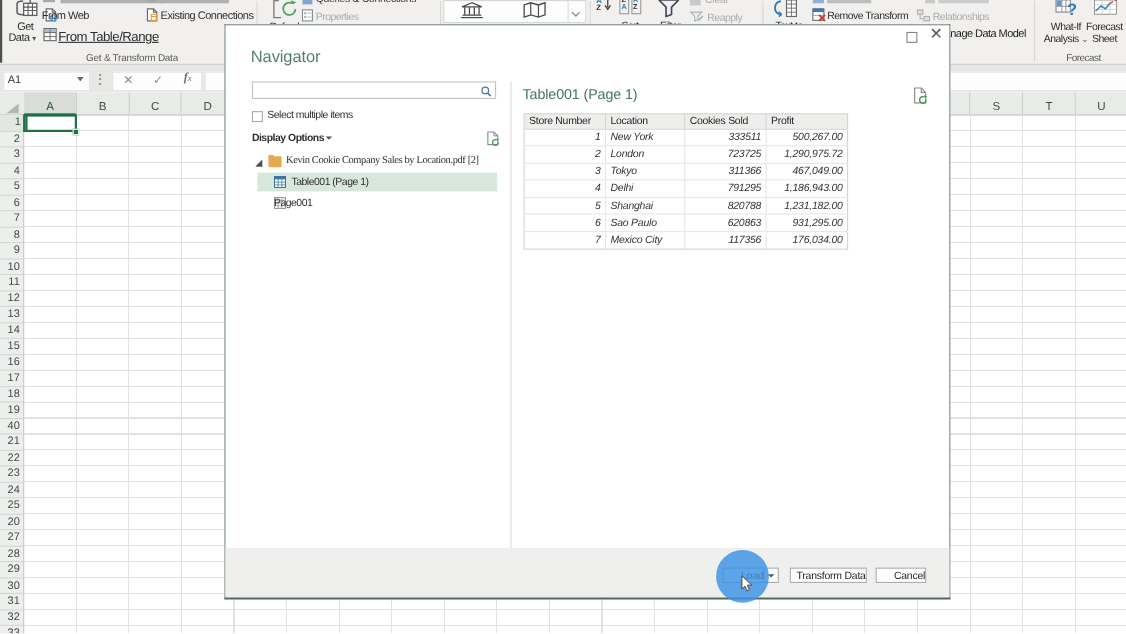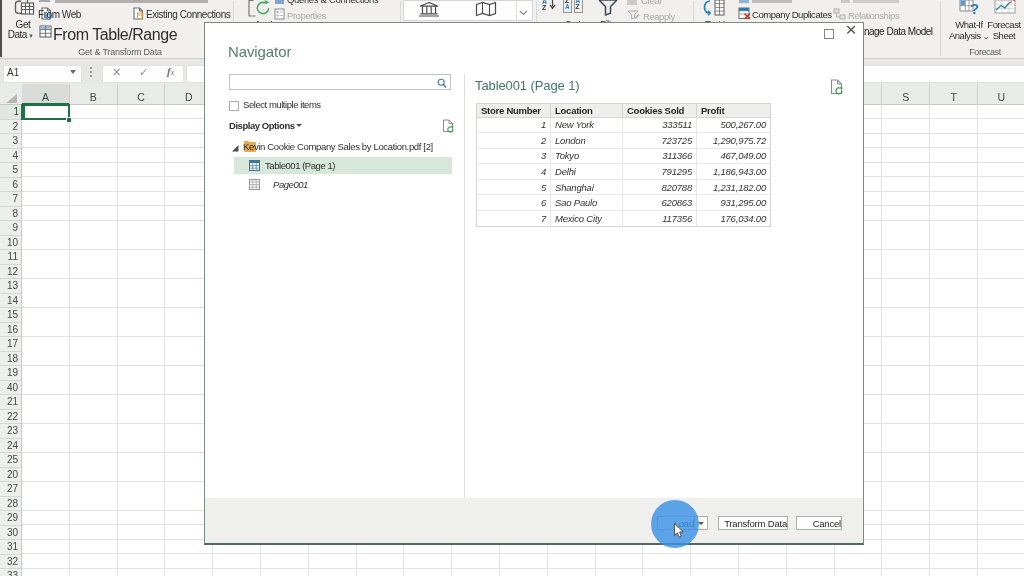--- a/index.html
+++ b/index.html
@@ -31,21 +31,21 @@
                 padding-right:3px;line-height:14px;}
   
   #dialog{position:absolute;left:204px;top:21.5px;width:660px;height:523px;background:#fff;
           border:1px solid #7b8d82;border-bottom:2px solid #54685d;z-index:10;box-sizing:border-box;}
   #footer{position:absolute;left:0;bottom:0;width:100%;height:45px;background:#efefee;}
   .btn{position:absolute;background:#fdfdfd;border:1px solid #acacac;box-sizing:border-box;
        font-size:9.5px;letter-spacing:-0.2px;color:#262626;text-align:right;}
   
   #ptable{position:absolute;left:271px;top:80px;border-collapse:collapse;table-layout:fixed;}
   #ptable th{background:#eeeeed;border:1px solid #d5d5d4;font-size:9.5px;letter-spacing:-0.25px;
-             color:#262626;text-align:left;padding:0 0 0 4px;height:13px;font-weight:bold;}
+             color:#262626;text-align:left;padding:0 0 0 4px;height:13px;font-weight:normal;}
   #ptable td{border:1px solid #e7e7e6;border-left:1px solid #ebebea;font-size:9.5px;letter-spacing:-0.2px;
              color:#333;font-style:italic;padding:0 4px 0 4px;height:14.6px;white-space:nowrap;}
   #ptable td.num{text-align:right;}
   #ptable tr td:first-child{border-left:1px solid #d5d5d4;}
   #ptable tr td:last-child{border-right:1px solid #d5d5d4;text-align:right;}
   #ptable tr:last-child td{border-bottom:1px solid #d5d5d4;}
 </style>
 </head>
 <body>
 
@@ -70,21 +70,21 @@
     <path d="M4.5 9.2 H10.7 M7.6 6.1 V12.3 M5.5 7.2 C6.6 8.2 8.6 8.2 9.7 7.2 M5.5 11.2 C6.6 10.2 8.6 10.2 9.7 11.2" stroke="#fff" stroke-width="0.55" fill="none"></path>
   </svg>
   <div class="lbl" style="left:38px;top:9px;font-size:10px;">From Web</div>
 
   <svg class="abs" style="left:39px;top:24.5px;" width="13" height="13" viewBox="0 0 13 13">
     <rect x="1" y="1" width="11" height="11" fill="#fff" stroke="#6a6a6a" stroke-width="1.1"></rect>
     <rect x="1.5" y="1.5" width="4.7" height="2.6" fill="#9bc0dd"></rect>
     <rect x="6.8" y="1.5" width="4.7" height="2.6" fill="#9bc0dd"></rect>
     <path d="M1 4.6 H12 M1 8.3 H12 M6.5 1 V12" stroke="#6a6a6a" stroke-width="0.9"></path>
   </svg>
-  <div class="lbl" style="left:53px;top:26px;font-size:16px;">From Table/Range</div>
+  <div class="lbl" style="left:53px;top:26px;font-size:12px;text-decoration:underline;">From Table/Range</div>
 
   <div class="abs" style="left:133px;top:0;width:10px;height:2px;background:#a8a8a8;"></div>
   <div class="abs" style="left:146px;top:0;width:62px;height:2.5px;background:#b0b0b0;"></div>
   <svg class="abs" style="left:133px;top:7px;" width="12" height="13" viewBox="0 0 12 13">
     <path d="M1 1 H6.5 L9.5 4 V12 H1 Z" fill="#fff" stroke="#6a6a6a" stroke-width="1.1"></path>
     <path d="M6.5 1 V4 H9.5" fill="none" stroke="#6a6a6a" stroke-width="1"></path>
     <rect x="4.5" y="6" width="4.6" height="5.6" fill="#fff" stroke="#e29b3d" stroke-width="1"></rect>
     <path d="M4.5 8 H9.1" stroke="#e29b3d" stroke-width="0.9"></path>
   </svg>
   <div class="lbl" style="left:146px;top:9px;font-size:10px;">Existing Connections</div>
@@ -157,21 +157,21 @@
   </svg>
   <div class="lbl" style="left:705px;top:17.5px;font-size:9.5px;">Text to</div>
   <div class="abs" style="left:739px;top:0;width:10px;height:3px;background:#8fb3d6;"></div>
   <div class="abs" style="left:752px;top:0;width:40px;height:3px;background:#bdbdbd;"></div>
   <svg class="abs" style="left:738px;top:7px;" width="13" height="13" viewBox="0 0 13 13">
     <rect x="1" y="1" width="10" height="10.5" fill="#fff" stroke="#6a6a6a" stroke-width="1"></rect>
     <rect x="1" y="1" width="10" height="3" fill="#2e7cc0"></rect>
     <path d="M1 7 H11" stroke="#9a9a9a" stroke-width="0.8"></path>
     <path d="M6.5 6.5 L12 12 M12 6.5 L6.5 12" stroke="#c23b2e" stroke-width="1.6"></path>
   </svg>
-  <div class="lbl" style="left:752px;top:9px;">Company Duplicates</div>
+  <div class="lbl" style="left:752px;top:9px;">Remove Transform</div>
   <div class="abs" style="left:841px;top:0;width:9px;height:3px;background:#c9c9c9;"></div>
   <div class="abs" style="left:853px;top:0;width:46px;height:3px;background:#cccccc;"></div>
   <svg class="abs" style="left:833px;top:8px;" width="13" height="12" viewBox="0 0 13 12">
     <rect x="1" y="1" width="5" height="4" fill="#e0e0e0" stroke="#b0b0b0"></rect>
     <rect x="7" y="7" width="5" height="4" fill="#e0e0e0" stroke="#b0b0b0"></rect>
     <path d="M3.5 5 V9 H7" fill="none" stroke="#b0b0b0"></path>
   </svg>
   <div class="lbl gray" style="left:848px;top:9.5px;">Relationships</div>
   <div class="lbl" style="left:851px;top:25.5px;font-size:10px;letter-spacing:-0.5px;color:#1f1f1f;">Manage Data Model</div>
   <div class="sep" style="left:940px;top:1px;height:55px;"></div>
@@ -296,35 +296,35 @@
   <svg class="abs" style="left:237px;top:96.5px;" width="13" height="14" viewBox="0 0 13 14">
     <path d="M1.5 1 H7 L10.5 4.5 V12.5 H1.5 Z" fill="#fff" stroke="#8a8a8a" stroke-width="1"></path>
     <path d="M7 1 V4.5 H10.5" fill="none" stroke="#8a8a8a" stroke-width="0.9"></path>
     <path d="M9.8 8.3 A 2.6 2.6 0 1 0 11 10.6" fill="none" stroke="#3e9e4f" stroke-width="1.2"></path>
     <path d="M9.3 6.6 L10 8.8 L12 8 Z" fill="#3e9e4f"></path>
   </svg>
 
   <div class="abs" style="left:27px;top:122.5px;width:6.5px;height:6.5px;background:#4d4d4d;clip-path:polygon(100% 0,100% 100%,0 100%);"></div>
   <div class="abs" style="left:39px;top:119.5px;width:12px;height:9.5px;background:#e5a950;border-radius:1px;"></div>
   <div class="abs" style="left:39px;top:118px;width:5px;height:2px;background:#e5a950;border-radius:1px 1px 0 0;"></div>
-  <div class="abs lbl" style="left:38px;top:118px;letter-spacing:-0.35px;">Kevin Cookie Company Sales by Location.pdf [2]</div>
+  <div class="abs lbl" style="left:55px;top:118px;letter-spacing:-0.35px;font-family:Liberation Serif, serif;">Kevin Cookie Company Sales by Location.pdf [2]</div>
 
   <div class="abs" style="left:29px;top:134px;width:218px;height:17px;background:#d8e7dc;"></div>
   <svg class="abs" style="left:44px;top:137.5px;" width="11" height="11" viewBox="0 0 11 11">
     <rect x="0.5" y="0.5" width="10" height="10" fill="#fff" stroke="#3d76a0" stroke-width="1"></rect>
     <rect x="0.5" y="0.5" width="10" height="2.6" fill="#3d76a0"></rect>
     <path d="M0.5 5.6 H10.5 M0.5 8.1 H10.5 M3.8 3.1 V10.5 M7.2 3.1 V10.5" stroke="#3d76a0" stroke-width="0.7"></path>
   </svg>
   <div class="abs lbl" style="left:60px;top:137.5px;">Table001 (Page 1)</div>
 
   <svg class="abs" style="left:44px;top:156.5px;" width="11" height="11" viewBox="0 0 11 11">
     <rect x="0.5" y="0.5" width="10" height="10" fill="#fff" stroke="#9a9a9a" stroke-width="1"></rect>
     <path d="M0.5 3 H10.5 M0.5 5.6 H10.5 M0.5 8.1 H10.5 M3.8 0.5 V10.5 M7.2 0.5 V10.5" stroke="#9a9a9a" stroke-width="0.7"></path>
   </svg>
-  <div class="abs lbl" style="left:68px;top:156.5px;font-style:italic;">Page001</div>
+  <div class="abs lbl" style="left:44px;top:156.5px;">Page001</div>
 
   <div class="abs" style="left:259px;top:51px;width:1px;height:426px;background:#dcdcdb;"></div>
 
   <div class="abs" style="left:270px;top:55.5px;font-size:13px;letter-spacing:-0.1px;color:#467668;">Table001 (Page 1)</div>
   <svg class="abs" style="left:625px;top:56px;" width="14" height="16" viewBox="0 0 14 16">
     <path d="M1.5 1 H7.5 L11.5 5 V14.5 H1.5 Z" fill="#fff" stroke="#8a8a8a" stroke-width="1.1"></path>
     <path d="M7.5 1 V5 H11.5" fill="none" stroke="#8a8a8a" stroke-width="1"></path>
     <path d="M10.6 9.3 A 3 3 0 1 0 12 12.1" fill="none" stroke="#3e9e4f" stroke-width="1.3"></path>
     <path d="M10.1 7.4 L10.9 9.9 L13.2 9 Z" fill="#3e9e4f"></path>
   </svg>

